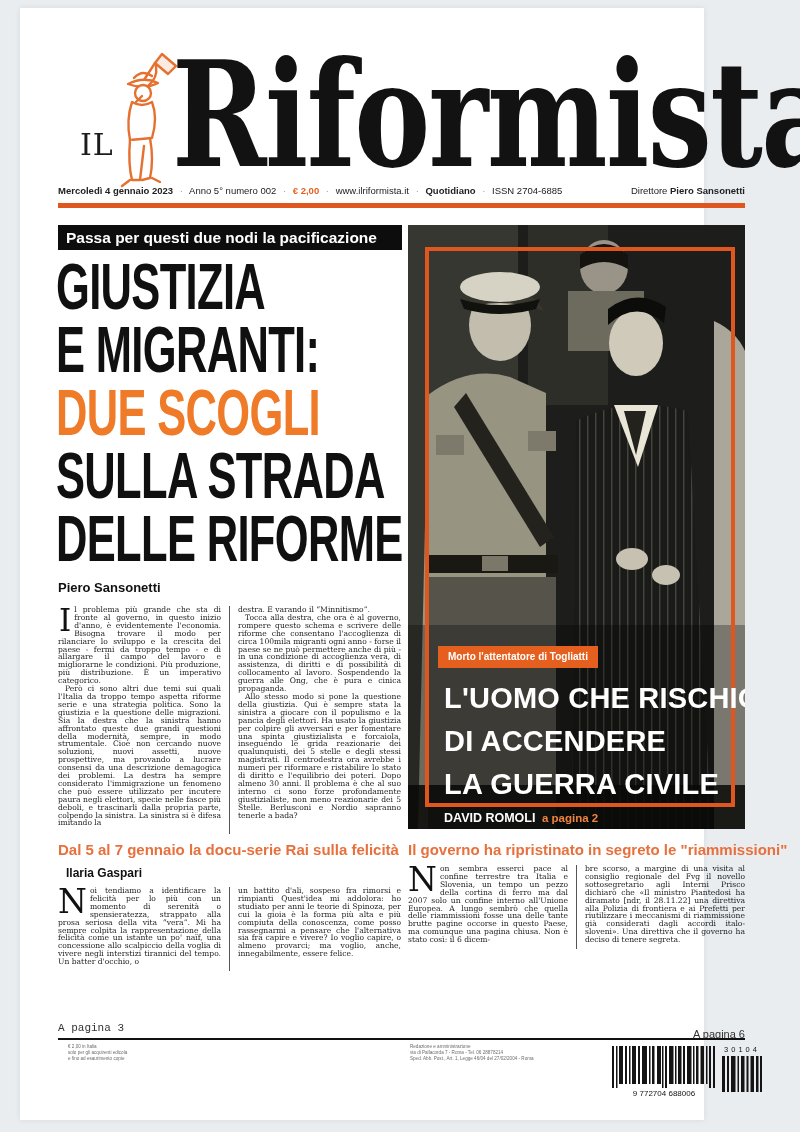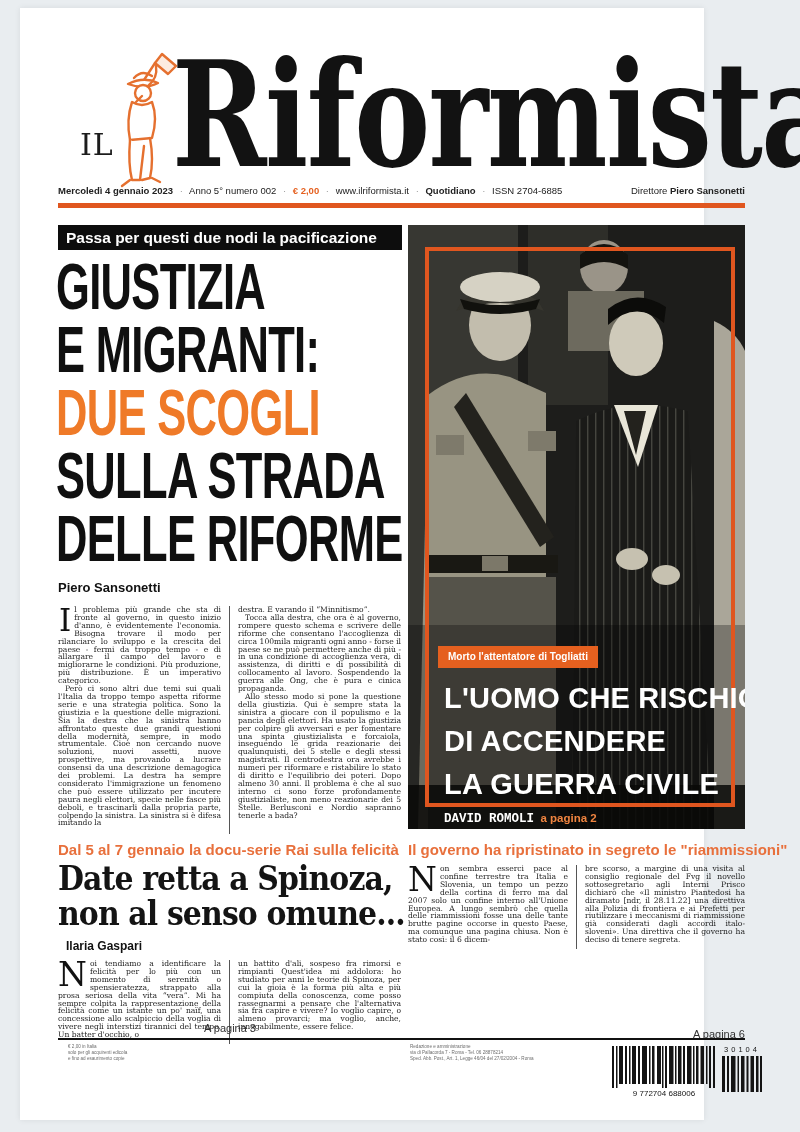--- a/index.html
+++ b/index.html
@@ -62,39 +62,39 @@
   .photo{left:388px;top:217px;width:337px;height:604px;background:#181818;overflow:hidden;}
   .photo svg{position:absolute;left:0;top:0;}
   .photo-frame{position:absolute;left:17px;top:22px;width:302px;height:552px;
     border:4px solid #e0561f;}
   .photo-label{position:absolute;left:30px;top:421px;background:#e5601f;color:#fff;
     font-weight:700;font-size:10px;line-height:22px;padding:0 10px;white-space:nowrap;}
   .photo-headline{position:absolute;left:36px;top:452px;}
   .phl{font-weight:700;font-size:29px;line-height:43px;color:#ffffff;white-space:nowrap;
     letter-spacing:.2px;}
   .photo-byline{position:absolute;left:36px;top:586px;font-size:12.5px;}
-  .photo-byline .name{color:#fff;font-weight:700;font-family:Liberation Mono, monospace;}
+  .photo-byline .name{color:#fff;font-weight:700;}
   .photo-byline .ref{color:#ef8440;font-weight:700;margin-left:3px;font-size:11.5px;}
 
   
   .article{width:344px;}
   .art-left{left:38px;top:833px;}
   .art-right{left:388px;top:833px;width:337px;}
   .art-kicker{color:#e8703c;font-weight:700;font-size:15px;line-height:17px;white-space:nowrap;}
   .art-headline{margin-top:3px;font-family:"DejaVu Serif",serif;font-weight:700;color:#141414;}
   .ahl{font-size:34px;line-height:35px;letter-spacing:-1px;white-space:nowrap;
     transform-origin:left top;display:block;}
   .art-left .ahl{transform:scaleX(.88);}
   .art-right .ahl{transform:scaleX(.78);}
   .art-byline{margin-top:8px;font-weight:700;font-size:12px;color:#111;padding-left:8px;}
   .art-body{margin-top:7px;height:84px;overflow:hidden;}
   .art-body .col{width:163px;}
   .art-right .art-body .col{width:160px;}
   .page-ref{position:absolute;font-size:11px;color:#333;}
-  .ref-left{left:38px;top:1014px;width:344px;text-align:center;}
+  .ref-left{left:38px;top:1014px;width:344px;text-align:left;font-family:Liberation Mono, monospace;}
   .ref-right{left:388px;top:1020px;width:337px;text-align:right;}
 
   
   .footer-rule{left:38px;top:1030px;width:687px;border-top:2px solid #111;}
   .fineprint{font-size:4.6px;line-height:6px;color:#6d6d6d;}
   .fine-left{left:48px;top:1036px;}
   .fine-right{left:390px;top:1036px;}
   .barcode{left:592px;top:1036px;width:152px;height:60px;}
 </style>
 </head>
@@ -222,24 +222,20 @@
       <div class="phl">LA GUERRA CIVILE</div>
     </div>
     <div class="photo-byline">
       <span class="name">DAVID ROMOLI</span>
       <span class="ref">a pagina 2</span>
     </div>
   </div>
 
   <div class="abs article art-left">
     <div class="art-kicker">Dal 5 al 7 gennaio la docu-serie Rai sulla felicità</div>
-    <div class="art-headline">
-      <span class="ahl">Date retta a Spinoza,</span>
-      <span class="ahl">non al senso omune...</span>
-    </div>
     <div class="art-byline">Ilaria Gaspari</div>
     <div class="art-body bodytext cols">
       <div class="col">
         <p><span class="dropcap-n">N</span><span>oi tendiamo a identificare la felicità per lo più con un momento di serenità o spensieratezza, strappato alla prosa seriosa della vita “vera”. Mi ha sempre colpita la rappresentazione della felicità come un istante un po' naïf, una concessione allo scalpiccio della voglia di vivere negli interstizi tirannici del tempo. Un batter d'occhio, o</span></p>
       </div>
       <div class="col">
         <p>un battito d'ali, sospeso fra rimorsi e rimpianti Quest'idea mi addolora: ho studiato per anni le teorie di Spinoza, per cui la gioia è la forma più alta e più compiuta della conoscenza, come posso rassegnarmi a pensare che l'alternativa sia fra capire e vivere? Io voglio capire, o almeno provarci; ma voglio, anche, innegabilmente, essere felice.</p>
       </div>
     </div>
   </div>

